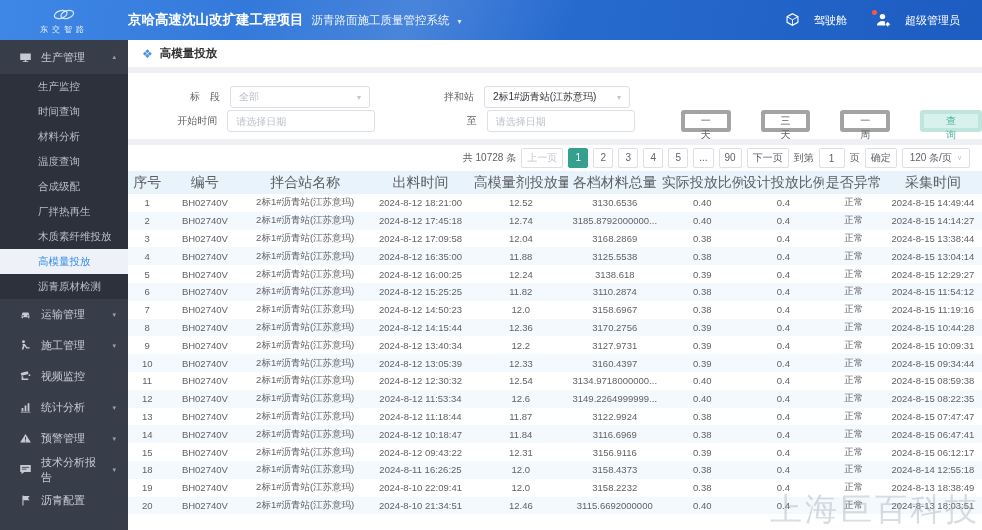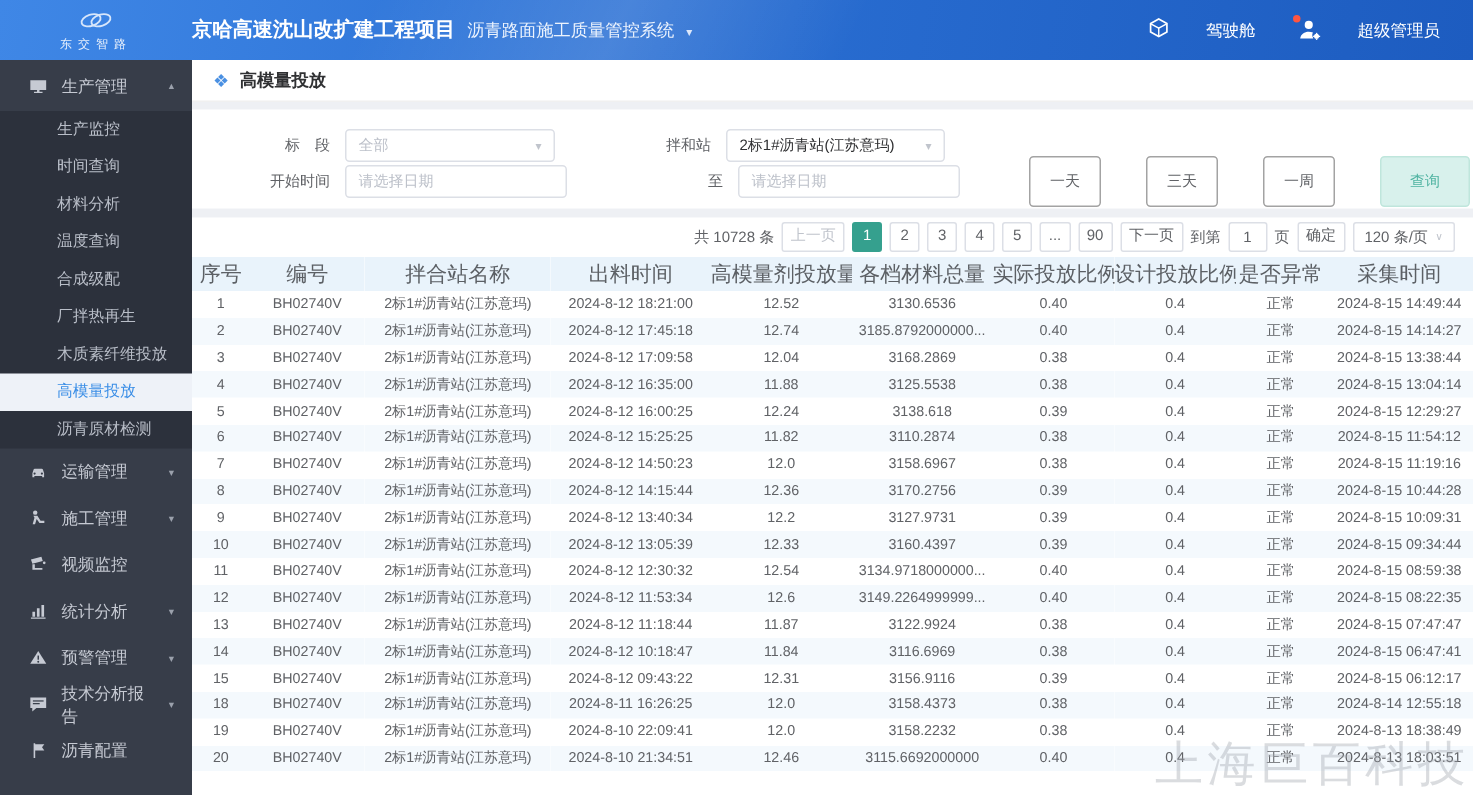--- a/index.html
+++ b/index.html
@@ -12,21 +12,21 @@
     background:linear-gradient(100deg,#3f87e6 0%,#2a6fd3 45%,#1d5cc0 100%); color:#fff; }
   .hdr::after { content:""; position:absolute; inset:0; pointer-events:none;
     background:linear-gradient(115deg,transparent 25%,rgba(255,255,255,.14) 42%,transparent 58%); }
   .logo { width:128px; flex:0 0 128px; display:flex; flex-direction:column; align-items:center; line-height:1; }
   .logo-txt { font-size:8px; letter-spacing:4px; color:#e6effc; margin-top:1px; }
   .h-titles { display:flex; align-items:baseline; gap:8px; }
   .h-proj { font-size:13.5px; font-weight:bold; }
   .h-sys { font-size:11.5px; color:#eaf2fd; }
   .h-caret { font-size:8px; color:#d9e6fa; }
   .h-right { margin-left:auto; display:flex; align-items:center; gap:28px; padding-right:22px; z-index:1; }
-  .h-item { display:flex; align-items:center; gap:24px; font-size:11px; cursor:pointer; }
+  .h-item { display:flex; align-items:center; gap:14px; font-size:11px; cursor:pointer; }
   .user-ico { position:relative; display:inline-flex; }
   .red-dot { position:absolute; top:-2px; left:-3px; width:5px; height:5px; border-radius:50%; background:#ff5540; }
 
   
   .main { flex:1; display:flex; min-height:0; }
 
   
   .side { width:128px; flex:0 0 128px; background:#373d49; color:#c6cad3; font-size:11px; overflow:hidden; }
   .side-item { height:34px; display:flex; align-items:center; gap:9px; padding:0 12px 0 19px; cursor:pointer; }
   .side-item svg { flex:0 0 13px; }
@@ -50,21 +50,21 @@
   .sel,.dinput { height:22px; border:1px solid #dcdfe6; border-radius:3px; background:#fff;
     display:flex; align-items:center; padding:0 8px; font-size:10px; }
   .sel { justify-content:space-between; cursor:pointer; }
   .w1 { width:140px; } .w2 { width:146px; }
   .ph { color:#bcc0c9; }
   .val { color:#303133; }
   .sel-caret { color:#c0c4cc; font-size:8px; }
   .dinput { width:148px; border:1px solid #dcdfe6; border-radius:3px; color:#303133; }
   .dinput::placeholder { color:#bcc0c9; }
   .f-btns { display:flex; gap:30px; margin-left:46px; }
-  .btn { height:34px; padding:0 13px; border:1px solid #a3a3a3; background:#fff; border-radius:3px;
+  .btn { height:22px; padding:0 13px; border:4px solid #a3a3a3; background:#fff; border-radius:3px;
     font-size:10px; color:#606266; cursor:pointer; }
   .btn-query { background:#d8f1ec; border-color:#bfe6dc; color:#4fb3a1; padding:0 19px; }
 
   .table-card { background:#fff; margin-top:6px; flex:1; min-height:0; overflow:hidden; display:flex; flex-direction:column; }
   .pager { height:26px; flex:0 0 26px; display:flex; align-items:center; justify-content:flex-end; gap:5px;
     padding-right:12px; font-size:10px; color:#606266; }
   .pg-box { min-width:20px; height:20px; line-height:18px; border:1px solid #dcdfe6; border-radius:2px;
     text-align:center; padding:0 5px; background:#fff; cursor:pointer; }
   .pg-box.active { background:#35a08e; border-color:#35a08e; color:#fff; }
   .pg-box.disabled { color:#c0c4cc; }

